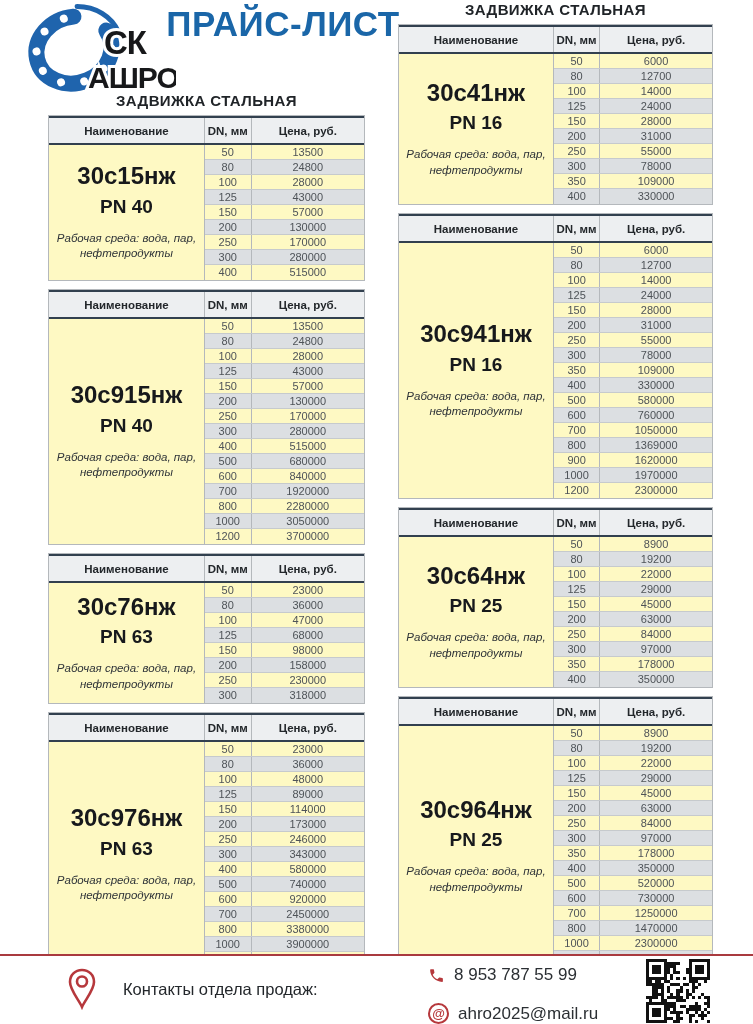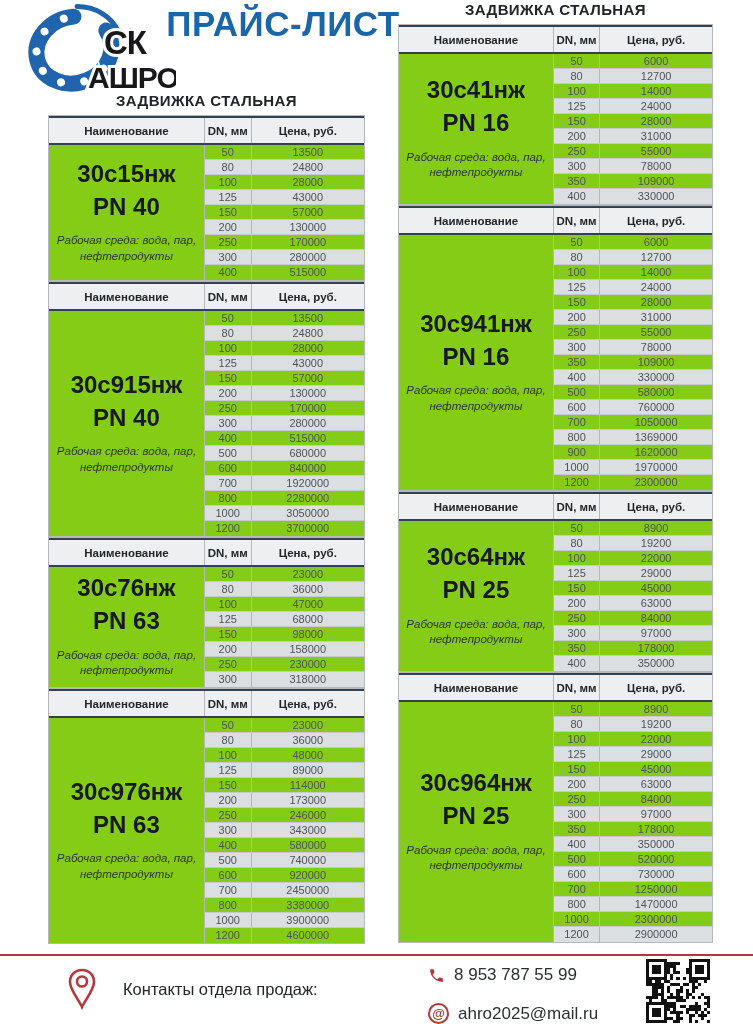--- a/index.html
+++ b/index.html
@@ -14,32 +14,32 @@
   .brand-subtitle{font-size:20px;color:#3c4146;margin-top:1px;}
 
   
   .col{position:absolute;}
   .col-left{left:48px;top:92px;width:317px;}
   .col-right{left:398px;top:1px;width:315px;}
   .section-title{text-align:center;font-weight:bold;font-size:15px;color:#202428;
                  letter-spacing:0.4px;margin-bottom:6px;}
 
   
-  .price-table{border:1px solid #b4b8bc;margin-bottom:0;background:#84cc16;}
+  .price-table{border:1px solid #b4b8bc;margin-bottom:8px;background:#fef9c3;}
   .pt-header{display:flex;background:#edeff1;border-top:2px solid #32404f;
              border-bottom:2px solid #32404f;box-sizing:border-box;}
   .pt-h{font-weight:bold;font-size:11.5px;color:#23272b;text-align:center;padding:7px 0 6px;box-sizing:border-box;}
   .h-name{width:49.5%;border-right:1px solid #b4b8bc;}
   .h-dn{width:14.8%;border-right:1px solid #b4b8bc;}
   .h-price{width:35.7%;}
   .pt-body{display:flex;align-items:stretch;}
   .pt-left{width:49.5%;border-right:1px solid #b4b8bc;box-sizing:border-box;display:flex;
            flex-direction:column;justify-content:center;align-items:center;text-align:center;padding:4px 2px;}
   .product-name{font-size:24px;font-weight:bold;color:#17191c;line-height:1.1;}
-  .product-pn{font-size:24px;font-weight:bold;color:#17191c;margin-top:7px;line-height:1.1;}
+  .product-pn{font-size:19px;font-weight:bold;color:#17191c;margin-top:7px;line-height:1.1;}
   .product-media{font-size:11.5px;font-style:italic;color:#2e3338;margin-top:13px;line-height:1.35;max-width:158px;}
   .pt-rows{width:50.5%;display:flex;flex-direction:column;}
   .pt-row{display:flex;height:15px;line-height:14px;font-size:11px;color:#4e5358;
           border-bottom:1px solid #c6cacd;box-sizing:border-box;}
   .pt-row:last-child{border-bottom:none;}
   .pt-row:nth-child(even){background:#dcdfe2;}
   .cell-dn{width:29.3%;text-align:center;border-right:1px solid #b4b8bc;box-sizing:border-box;}
   .cell-price{width:70.7%;text-align:center;}
 
   

